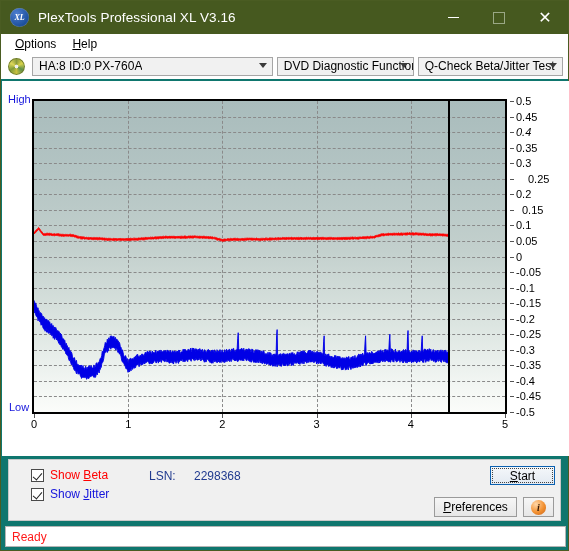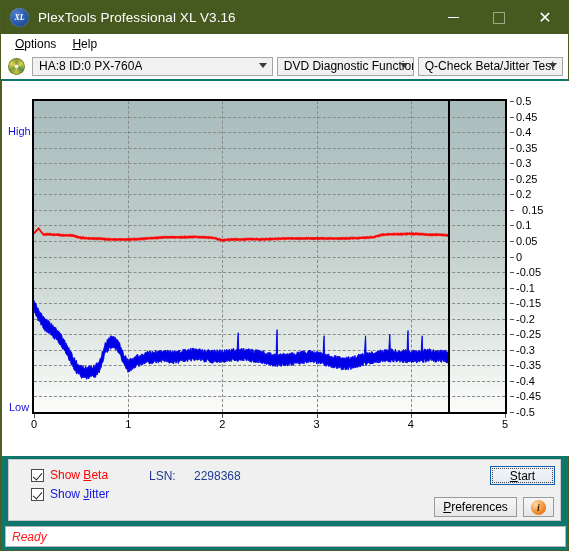--- a/index.html
+++ b/index.html
@@ -105,21 +105,21 @@
 
   .xlabels{
     position:absolute;left:0;top:337px;width:567px;height:18px;font-size:11px;color:#000;
   }
   .xlabels span{position:absolute;transform:translateX(-50%);}
   .xtick{position:absolute;top:333px;width:0;height:4px;border-left:1px solid #555;}
 
   .hl-label{
     position:absolute;font-size:11px;color:#1414dc;font-weight:normal;
   }
-  #high-label{left:6px;top:12px;margin-top:32px;}
+  #high-label{left:6px;top:12px;}
   #low-label{left:7px;top:320px;}
 
   
   .controls{
     position:absolute;left:7px;top:458px;width:553px;height:62px;
     box-sizing:border-box;border:1px solid #c8c8c8;background:#f0f0f0;
   }
   .chk-row{position:absolute;display:flex;align-items:center;gap:6px;}
   #row-beta{left:22px;top:8px;}
   #row-jitter{left:22px;top:27px;}
@@ -159,21 +159,21 @@
     display:flex;align-items:center;justify-content:center;
     font-family:"Liberation Serif",serif;
   }
 
   
   .statusbar{
     position:absolute;left:4px;top:525px;width:561px;height:21px;
     box-sizing:border-box;border:1px solid #b4b4b4;background:#ffffff;
     display:flex;align-items:center;
   }
-  #status-text{font-size:12px;color:#ff1a1a;padding-left:6px;font-style:italic;}
+  #status-text{font-size:12px;color:#ff1a1a;padding-left:6px;}
 </style>
 </head>
 <body>
 
 <div class="window">
 
   <div class="titlebar">
     <div class="app-icon">XL</div>
     <div class="app-title">PlexTools Professional XL V3.16</div>
     <div class="winbtns">
@@ -247,27 +247,27 @@
           <path d="M0.00 199.56 L0.51 202.63 L1.01 202.66 L1.52 201.80 L2.02 203.03 L2.53 205.21 L3.03 206.38 L3.54 207.91 L4.04 206.83 L4.55 210.40 L5.05 209.62 L5.56 211.51 L6.07 213.10 L6.57 211.48 L7.08 212.93 L7.58 212.53 L8.09 214.48 L8.59 215.88 L9.10 215.10 L9.60 215.67 L10.11 218.11 L10.61 216.68 L11.12 219.23 L11.63 218.23 L12.13 218.80 L12.64 218.35 L13.14 218.57 L13.65 219.46 L14.15 221.02 L14.66 219.45 L15.16 221.34 L15.67 220.84 L16.17 222.49 L16.68 224.57 L17.19 224.35 L17.69 222.48 L18.20 225.91 L18.70 224.61 L19.21 224.44 L19.71 227.20 L20.22 227.32 L20.72 225.96 L21.23 227.63 L21.73 226.49 L22.24 228.06 L22.75 229.22 L23.25 230.20 L23.76 229.46 L24.26 231.10 L24.77 230.28 L25.27 230.72 L25.78 234.47 L26.28 231.99 L26.79 233.81 L27.30 233.27 L27.80 234.87 L28.31 237.69 L28.81 237.43 L29.32 237.72 L29.82 238.08 L30.33 240.05 L30.83 239.43 L31.34 242.93 L31.84 243.23 L32.35 242.31 L32.86 244.84 L33.36 244.75 L33.87 247.35 L34.37 248.01 L34.88 246.35 L35.38 249.39 L35.89 249.74 L36.39 249.74 L36.90 251.21 L37.40 251.12 L37.91 252.45 L38.42 255.26 L38.92 256.81 L39.43 257.15 L39.93 258.68 L40.44 256.56 L40.94 258.83 L41.45 260.88 L41.95 260.78 L42.46 259.34 L42.96 263.31 L43.47 263.25 L43.98 264.11 L44.48 263.63 L44.99 264.39 L45.49 265.16 L46.00 264.03 L46.50 266.23 L47.01 264.00 L47.51 264.42 L48.02 267.35 L48.52 265.81 L49.03 264.41 L49.54 268.24 L50.04 266.81 L50.55 268.38 L51.05 267.81 L51.56 265.22 L52.06 265.88 L52.57 268.27 L53.07 267.71 L53.58 266.27 L54.08 265.77 L54.59 266.09 L55.10 264.44 L55.60 266.57 L56.11 265.42 L56.61 267.18 L57.12 264.47 L57.62 267.00 L58.13 267.02 L58.63 266.93 L59.14 266.74 L59.64 264.17 L60.15 264.18 L60.66 266.53 L61.16 265.74 L61.67 264.67 L62.17 262.00 L62.68 261.80 L63.18 264.03 L63.69 262.97 L64.19 261.39 L64.70 261.88 L65.20 260.71 L65.71 259.12 L66.22 257.54 L66.72 256.98 L67.23 256.39 L67.73 254.48 L68.24 250.29 L68.74 250.86 L69.25 250.15 L69.75 247.87 L70.26 246.40 L70.76 244.36 L71.27 241.38 L71.78 242.00 L72.28 243.08 L72.79 241.98 L73.29 238.17 L73.80 240.16 L74.30 238.64 L74.81 236.72 L75.31 238.31 L75.82 238.07 L76.32 235.05 L76.83 235.46 L77.34 234.75 L77.84 235.45 L78.35 236.81 L78.85 235.51 L79.36 236.37 L79.86 235.26 L80.37 237.48 L80.87 237.33 L81.38 236.34 L81.89 239.40 L82.39 238.12 L82.90 238.26 L83.40 239.00 L83.91 239.46 L84.41 240.06 L84.92 242.33 L85.42 241.45 L85.93 243.16 L86.43 246.92 L86.94 246.14 L87.45 248.31 L87.95 250.59 L88.46 248.75 L88.96 251.12 L89.47 253.30 L89.97 255.42 L90.48 255.83 L90.98 255.26 L91.49 254.58 L91.99 255.75 L92.50 257.60 L93.01 258.69 L93.51 257.58 L94.02 261.35 L94.52 261.62 L95.03 258.18 L95.53 258.68 L96.04 257.39 L96.54 257.31 L97.05 258.21 L97.55 259.11 L98.06 257.37 L98.57 257.95 L99.07 258.08 L99.58 258.26 L100.08 256.15 L100.59 256.40 L101.09 255.58 L101.60 255.12 L102.10 257.25 L102.61 253.95 L103.11 253.72 L103.62 253.14 L104.13 255.75 L104.63 255.14 L105.14 255.53 L105.64 255.15 L106.15 254.23 L106.65 254.57 L107.16 255.24 L107.66 253.10 L108.17 253.25 L108.67 253.30 L109.18 253.58 L109.69 254.43 L110.19 254.21 L110.70 252.90 L111.20 251.60 L111.71 251.01 L112.21 251.71 L112.72 252.45 L113.22 250.21 L113.73 250.19 L114.23 250.65 L114.74 252.28 L115.25 251.79 L115.75 249.92 L116.26 250.96 L116.76 250.73 L117.27 253.06 L117.77 252.56 L118.28 249.95 L118.78 251.37 L119.29 251.74 L119.79 251.22 L120.30 252.00 L120.81 251.71 L121.31 250.26 L121.82 249.23 L122.32 252.35 L122.83 251.92 L123.33 250.03 L123.84 250.39 L124.34 250.20 L124.85 251.32 L125.35 249.37 L125.86 250.51 L126.37 250.42 L126.87 249.20 L127.38 249.50 L127.88 250.89 L128.39 250.89 L128.89 250.34 L129.40 250.52 L129.90 249.53 L130.41 251.15 L130.92 249.63 L131.42 250.59 L131.93 249.33 L132.43 251.94 L132.94 250.80 L133.44 248.93 L133.95 249.55 L134.45 250.63 L134.96 249.73 L135.46 251.34 L135.97 251.04 L136.48 249.40 L136.98 250.89 L137.49 251.76 L137.99 251.41 L138.50 249.63 L139.00 250.17 L139.51 252.04 L140.01 250.49 L140.52 249.84 L141.02 252.28 L141.53 250.71 L142.04 250.33 L142.54 251.72 L143.05 249.90 L143.55 250.53 L144.06 249.85 L144.56 249.36 L145.07 251.89 L145.57 249.16 L146.08 252.14 L146.58 252.22 L147.09 251.12 L147.60 250.85 L148.10 251.02 L148.61 250.39 L149.11 248.25 L149.62 250.33 L150.12 248.11 L150.63 251.27 L151.13 248.18 L151.64 249.79 L152.14 249.81 L152.65 249.94 L153.16 249.77 L153.66 249.22 L154.17 248.09 L154.67 248.54 L155.18 250.00 L155.68 249.48 L156.19 247.94 L156.69 247.09 L157.20 250.44 L157.70 250.14 L158.21 246.93 L158.72 248.93 L159.22 248.18 L159.73 247.02 L160.23 250.35 L160.74 248.23 L161.24 247.63 L161.75 250.49 L162.25 247.85 L162.76 248.31 L163.26 250.25 L163.77 248.92 L164.28 247.99 L164.78 250.07 L165.29 249.20 L165.79 247.54 L166.30 248.61 L166.80 250.66 L167.31 249.05 L167.81 249.86 L168.32 248.15 L168.82 251.14 L169.33 250.59 L169.84 251.16 L170.34 248.84 L170.85 248.79 L171.35 251.29 L171.86 250.31 L172.36 250.69 L172.87 251.45 L173.37 248.88 L173.88 250.12 L174.38 248.33 L174.89 249.83 L175.40 249.61 L175.90 249.76 L176.41 250.58 L176.91 250.90 L177.42 249.17 L177.92 251.06 L178.43 249.15 L178.93 249.01 L179.44 252.10 L179.94 249.62 L180.45 248.76 L180.96 252.18 L181.46 250.14 L181.97 250.54 L182.47 252.27 L182.98 248.67 L183.48 249.46 L183.99 251.44 L184.49 250.19 L185.00 250.91 L185.51 249.20 L186.01 248.55 L186.52 250.47 L187.02 251.57 L187.53 250.42 L188.03 248.93 L188.54 250.13 L189.04 251.42 L189.55 251.57 L190.05 251.03 L190.56 248.70 L191.07 250.62 L191.57 251.60 L192.08 249.26 L192.58 248.16 L193.09 250.58 L193.59 249.56 L194.10 250.71 L194.60 248.81 L195.11 248.62 L195.61 248.25 L196.12 250.77 L196.63 250.87 L197.13 250.03 L197.64 247.99 L198.14 248.04 L198.65 250.30 L199.15 247.48 L199.66 247.40 L200.16 250.28 L200.67 249.78 L201.17 250.89 L201.68 249.61 L202.19 248.60 L202.69 250.13 L203.20 247.19 L203.70 237.69 L204.21 231.69 L204.71 247.60 L205.22 248.45 L205.72 249.76 L206.23 248.02 L206.73 248.50 L207.24 247.81 L207.75 247.10 L208.25 248.21 L208.76 249.00 L209.26 248.63 L209.77 247.19 L210.27 249.58 L210.78 250.20 L211.28 249.70 L211.79 248.49 L212.29 247.93 L212.80 249.33 L213.31 249.03 L213.81 248.33 L214.32 251.05 L214.82 247.48 L215.33 248.93 L215.83 248.09 L216.34 249.09 L216.84 250.80 L217.35 250.57 L217.85 247.91 L218.36 248.51 L218.87 248.39 L219.37 251.22 L219.88 251.70 L220.38 251.58 L220.89 249.74 L221.39 251.15 L221.90 248.49 L222.40 249.91 L222.91 248.79 L223.41 251.25 L223.92 248.66 L224.43 251.58 L224.93 249.20 L225.44 249.96 L225.94 249.65 L226.45 250.31 L226.95 252.39 L227.46 250.51 L227.96 249.74 L228.47 252.81 L228.97 250.85 L229.48 249.78 L229.99 250.34 L230.49 253.62 L231.00 252.67 L231.50 252.74 L232.01 253.57 L232.51 252.61 L233.02 253.41 L233.52 252.53 L234.03 251.20 L234.54 252.68 L235.04 254.11 L235.55 251.41 L236.05 254.72 L236.56 251.67 L237.06 252.45 L237.57 255.18 L238.07 254.93 L238.58 253.68 L239.08 255.54 L239.59 252.96 L240.10 253.60 L240.60 252.85 L241.11 253.42 L241.61 253.17 L242.12 252.94 L242.62 234.58 L243.13 228.58 L243.63 255.20 L244.14 254.40 L244.64 253.67 L245.15 253.92 L245.66 253.07 L246.16 253.28 L246.67 252.57 L247.17 254.38 L247.68 253.95 L248.18 253.04 L248.69 252.86 L249.19 253.52 L249.70 252.28 L250.20 252.65 L250.71 254.23 L251.22 253.47 L251.72 253.19 L252.23 253.22 L252.73 252.97 L253.24 254.19 L253.74 252.45 L254.25 254.55 L254.75 253.32 L255.26 252.53 L255.76 252.25 L256.27 253.27 L256.78 253.03 L257.28 251.62 L257.79 252.78 L258.29 252.02 L258.80 251.43 L259.30 254.25 L259.81 253.01 L260.31 252.47 L260.82 253.92 L261.32 253.90 L261.83 254.03 L262.34 254.29 L262.84 252.41 L263.35 250.77 L263.85 252.75 L264.36 253.63 L264.86 250.80 L265.37 251.86 L265.87 253.65 L266.38 250.60 L266.88 252.80 L267.39 250.15 L267.90 251.98 L268.40 249.76 L268.91 250.33 L269.41 250.19 L269.92 250.47 L270.42 249.92 L270.93 251.95 L271.43 251.39 L271.94 251.86 L272.44 252.44 L272.95 252.35 L273.46 251.65 L273.96 250.18 L274.47 249.82 L274.97 249.62 L275.48 249.10 L275.98 252.41 L276.49 249.27 L276.99 250.52 L277.50 251.89 L278.00 249.82 L278.51 250.51 L279.02 252.12 L279.52 252.16 L280.03 250.47 L280.53 252.98 L281.04 251.93 L281.54 251.46 L282.05 252.84 L282.55 251.37 L283.06 250.27 L283.56 253.29 L284.07 250.88 L284.58 252.98 L285.08 251.41 L285.59 253.25 L286.09 250.77 L286.60 253.30 L287.10 251.53 L287.61 252.50 L288.11 252.52 L288.62 253.45 L289.13 251.57 L289.63 240.81 L290.14 234.81 L290.64 254.97 L291.15 254.55 L291.65 252.84 L292.16 253.53 L292.66 255.58 L293.17 253.76 L293.67 253.26 L294.18 256.13 L294.69 252.82 L295.19 256.01 L295.70 254.97 L296.20 255.09 L296.71 256.74 L297.21 255.83 L297.72 255.14 L298.22 256.02 L298.73 256.36 L299.23 256.71 L299.74 256.35 L300.25 255.81 L300.75 254.37 L301.26 257.43 L301.76 254.48 L302.27 255.56 L302.77 256.21 L303.28 258.16 L303.78 254.99 L304.29 258.00 L304.79 255.37 L305.30 257.34 L305.81 255.42 L306.31 256.39 L306.82 257.56 L307.32 257.64 L307.83 256.83 L308.33 256.57 L308.84 257.59 L309.34 257.58 L309.85 256.66 L310.35 256.86 L310.86 257.45 L311.37 257.32 L311.87 258.83 L312.38 255.83 L312.88 256.77 L313.39 256.91 L313.89 256.87 L314.40 255.80 L314.90 255.42 L315.41 258.92 L315.91 258.11 L316.42 258.41 L316.93 256.19 L317.43 256.40 L317.94 255.88 L318.44 257.28 L318.95 255.09 L319.45 256.65 L319.96 257.23 L320.46 256.55 L320.97 254.38 L321.47 257.44 L321.98 256.93 L322.49 257.02 L322.99 256.28 L323.50 254.75 L324.00 255.17 L324.51 253.27 L325.01 252.97 L325.52 255.06 L326.02 253.35 L326.53 253.34 L327.03 255.23 L327.54 253.33 L328.05 254.40 L328.55 252.09 L329.06 254.53 L329.56 254.07 L330.07 253.67 L330.57 251.29 L331.08 240.81 L331.58 234.81 L332.09 251.14 L332.59 252.03 L333.10 252.55 L333.61 251.54 L334.11 252.60 L334.62 253.21 L335.12 251.33 L335.63 251.82 L336.13 252.31 L336.64 252.31 L337.14 252.58 L337.65 250.39 L338.16 251.01 L338.66 252.24 L339.17 252.28 L339.67 252.91 L340.18 252.07 L340.68 252.77 L341.19 251.66 L341.69 252.15 L342.20 251.11 L342.70 250.88 L343.21 251.54 L343.72 249.97 L344.22 249.91 L344.73 250.17 L345.23 252.29 L345.74 249.71 L346.24 249.91 L346.75 248.71 L347.25 249.74 L347.76 251.68 L348.26 250.50 L348.77 249.38 L349.28 251.30 L349.78 251.49 L350.29 250.70 L350.79 248.53 L351.30 250.54 L351.80 248.21 L352.31 249.65 L352.81 249.59 L353.32 248.75 L353.82 249.60 L354.33 250.90 L354.84 249.11 L355.34 239.25 L355.85 233.25 L356.35 250.54 L356.86 251.34 L357.36 247.64 L357.87 250.57 L358.37 248.23 L358.88 249.41 L359.38 251.12 L359.89 250.36 L360.40 251.39 L360.90 251.36 L361.41 247.99 L361.91 250.41 L362.42 250.65 L362.92 251.18 L363.43 251.41 L363.93 250.48 L364.44 250.33 L364.94 250.75 L365.45 249.60 L365.96 250.76 L366.46 251.80 L366.97 250.44 L367.47 250.36 L367.98 250.26 L368.48 251.23 L368.99 249.31 L369.49 248.55 L370.00 249.44 L370.50 251.49 L371.01 249.42 L371.52 248.51 L372.02 248.72 L372.53 250.16 L373.03 251.63 L373.54 235.52 L374.04 229.52 L374.55 249.48 L375.05 249.48 L375.56 250.45 L376.06 251.38 L376.57 252.28 L377.08 250.73 L377.58 250.02 L378.09 250.78 L378.59 252.01 L379.10 248.83 L379.60 252.12 L380.11 249.83 L380.61 249.69 L381.12 251.72 L381.62 249.54 L382.13 249.70 L382.64 249.78 L383.14 251.10 L383.65 251.10 L384.15 250.55 L384.66 250.08 L385.16 249.13 L385.67 251.14 L386.17 251.20 L386.68 250.25 L387.18 250.36 L387.69 240.81 L388.20 234.81 L388.70 249.56 L389.21 250.61 L389.71 250.78 L390.22 248.04 L390.72 248.02 L391.23 248.52 L391.73 248.19 L392.24 250.12 L392.75 249.35 L393.25 248.96 L393.76 248.17 L394.26 250.28 L394.77 249.33 L395.27 247.62 L395.78 249.80 L396.28 250.21 L396.79 248.19 L397.29 251.36 L397.80 251.32 L398.31 250.62 L398.81 250.00 L399.32 248.54 L399.82 250.03 L400.33 251.56 L400.83 250.89 L401.34 249.50 L401.84 250.24 L402.35 250.25 L402.85 249.54 L403.36 250.67 L403.87 248.99 L404.37 251.43 L404.88 251.13 L405.38 250.30 L405.89 249.51 L406.39 249.02 L406.90 250.31 L407.40 250.58 L407.91 248.89 L408.41 249.43 L408.92 250.78 L409.43 251.22 L409.93 249.81 L410.44 249.18 L410.94 251.33 L411.45 249.39 L411.95 249.01 L412.46 252.29 L412.96 251.57 L413.47 250.76 L413.97 251.96 L414.48 252.13 L414.48 261.98 L413.97 262.27 L413.47 261.66 L412.96 261.84 L412.46 261.77 L411.95 261.09 L411.45 261.03 L410.94 258.79 L410.44 259.56 L409.93 261.06 L409.43 259.09 L408.92 259.42 L408.41 258.76 L407.91 259.02 L407.40 261.40 L406.90 261.07 L406.39 259.85 L405.89 259.93 L405.38 258.33 L404.88 258.55 L404.37 260.51 L403.87 259.61 L403.36 258.56 L402.85 259.79 L402.35 261.15 L401.84 259.96 L401.34 261.42 L400.83 260.23 L400.33 258.20 L399.82 260.46 L399.32 260.15 L398.81 259.15 L398.31 259.02 L397.80 258.03 L397.29 259.66 L396.79 258.48 L396.28 257.80 L395.78 257.84 L395.27 258.97 L394.77 260.46 L394.26 259.23 L393.76 258.63 L393.25 260.24 L392.75 260.02 L392.24 259.50 L391.73 261.38 L391.23 258.41 L390.72 257.89 L390.22 258.77 L389.71 261.62 L389.21 258.49 L388.70 261.34 L388.20 258.61 L387.69 259.28 L387.18 259.93 L386.68 259.23 L386.17 259.35 L385.67 261.13 L385.16 258.25 L384.66 260.21 L384.15 260.05 L383.65 260.90 L383.14 260.70 L382.64 262.09 L382.13 259.22 L381.62 260.37 L381.12 260.64 L380.61 260.11 L380.11 259.67 L379.60 261.26 L379.10 260.01 L378.59 261.06 L378.09 259.41 L377.58 262.11 L377.08 259.05 L376.57 260.09 L376.06 260.76 L375.56 260.71 L375.05 260.11 L374.55 260.94 L374.04 259.87 L373.54 260.88 L373.03 262.10 L372.53 260.94 L372.02 260.38 L371.52 261.58 L371.01 260.21 L370.50 258.92 L370.00 260.46 L369.49 261.87 L368.99 261.13 L368.48 261.45 L367.98 258.54 L367.47 260.19 L366.97 259.12 L366.46 259.41 L365.96 261.35 L365.45 258.04 L364.94 259.56 L364.44 258.56 L363.93 259.75 L363.43 260.36 L362.92 260.58 L362.42 261.15 L361.91 258.89 L361.41 259.56 L360.90 257.81 L360.40 257.72 L359.89 261.18 L359.38 259.47 L358.88 260.67 L358.37 257.89 L357.87 258.92 L357.36 257.90 L356.86 260.80 L356.35 261.29 L355.85 260.63 L355.34 259.90 L354.84 261.14 L354.33 259.06 L353.82 260.34 L353.32 259.01 L352.81 258.93 L352.31 259.67 L351.80 258.55 L351.30 260.68 L350.79 260.75 L350.29 259.33 L349.78 260.23 L349.28 259.34 L348.77 260.89 L348.26 259.51 L347.76 259.52 L347.25 259.19 L346.75 260.55 L346.24 260.55 L345.74 262.00 L345.23 260.81 L344.73 260.36 L344.22 262.09 L343.72 261.37 L343.21 261.29 L342.70 260.49 L342.20 261.64 L341.69 260.70 L341.19 261.39 L340.68 260.51 L340.18 261.60 L339.67 260.00 L339.17 262.52 L338.66 261.67 L338.16 262.97 L337.65 262.02 L337.14 262.92 L336.64 261.50 L336.13 263.15 L335.63 262.77 L335.12 260.59 L334.62 261.48 L334.11 261.55 L333.61 260.93 L333.10 262.92 L332.59 263.17 L332.09 264.55 L331.58 262.95 L331.08 261.81 L330.57 261.55 L330.07 261.72 L329.56 262.04 L329.06 264.64 L328.55 264.62 L328.05 264.01 L327.54 264.32 L327.03 263.53 L326.53 265.94 L326.02 263.33 L325.52 264.48 L325.01 266.10 L324.51 264.41 L324.00 265.04 L323.50 266.49 L322.99 265.33 L322.49 266.24 L321.98 266.21 L321.47 265.91 L320.97 266.92 L320.46 264.60 L319.96 267.08 L319.45 264.48 L318.95 267.42 L318.44 266.13 L317.94 266.39 L317.43 266.77 L316.93 268.62 L316.42 267.16 L315.91 266.69 L315.41 265.37 L314.90 265.87 L314.40 268.86 L313.89 266.73 L313.39 266.69 L312.88 268.66 L312.38 266.70 L311.87 268.45 L311.37 269.12 L310.86 266.79 L310.35 266.20 L309.85 267.03 L309.34 268.05 L308.84 268.97 L308.33 267.94 L307.83 268.80 L307.32 268.62 L306.82 265.58 L306.31 265.23 L305.81 267.06 L305.30 266.82 L304.79 266.00 L304.29 265.99 L303.78 267.39 L303.28 265.47 L302.77 267.79 L302.27 265.46 L301.76 265.62 L301.26 266.21 L300.75 266.64 L300.25 266.41 L299.74 267.12 L299.23 265.58 L298.73 264.95 L298.22 266.70 L297.72 265.53 L297.21 266.50 L296.71 265.36 L296.20 264.33 L295.70 265.14 L295.19 264.32 L294.69 265.57 L294.18 262.75 L293.67 264.21 L293.17 263.66 L292.66 262.86 L292.16 265.46 L291.65 264.00 L291.15 262.80 L290.64 264.76 L290.14 263.57 L289.63 262.57 L289.13 262.74 L288.62 261.60 L288.11 261.18 L287.61 260.87 L287.10 262.87 L286.60 262.23 L286.09 262.71 L285.59 261.60 L285.08 260.34 L284.58 262.59 L284.07 262.68 L283.56 261.90 L283.06 260.45 L282.55 262.93 L282.05 260.05 L281.54 260.06 L281.04 260.19 L280.53 261.33 L280.03 261.54 L279.52 261.48 L279.02 259.56 L278.51 260.31 L278.00 261.10 L277.50 259.80 L276.99 261.14 L276.49 259.89 L275.98 261.28 L275.48 259.06 L274.97 259.04 L274.47 261.44 L273.96 259.42 L273.46 261.04 L272.95 262.15 L272.44 261.79 L271.94 260.34 L271.43 260.68 L270.93 259.91 L270.42 261.01 L269.92 263.02 L269.41 260.49 L268.91 260.69 L268.40 262.41 L267.90 262.51 L267.39 261.71 L266.88 260.77 L266.38 262.15 L265.87 263.44 L265.37 261.86 L264.86 262.10 L264.36 262.97 L263.85 261.19 L263.35 261.49 L262.84 260.65 L262.34 262.43 L261.83 260.83 L261.32 262.23 L260.82 262.50 L260.31 261.21 L259.81 261.41 L259.30 264.24 L258.80 264.16 L258.29 261.45 L257.79 264.47 L257.28 264.52 L256.78 261.23 L256.27 262.13 L255.76 263.14 L255.26 263.42 L254.75 262.29 L254.25 264.26 L253.74 264.79 L253.24 264.90 L252.73 263.09 L252.23 261.69 L251.72 264.68 L251.22 263.97 L250.71 264.28 L250.20 264.97 L249.70 263.95 L249.19 264.23 L248.69 262.21 L248.18 262.46 L247.68 265.04 L247.17 265.51 L246.67 263.94 L246.16 265.19 L245.66 263.72 L245.15 263.39 L244.64 263.15 L244.14 264.00 L243.63 263.62 L243.13 265.87 L242.62 263.86 L242.12 263.82 L241.61 263.06 L241.11 265.47 L240.60 262.36 L240.10 264.58 L239.59 265.16 L239.08 262.79 L238.58 265.24 L238.07 263.85 L237.57 263.27 L237.06 264.32 L236.56 264.13 L236.05 264.12 L235.55 262.91 L235.04 263.81 L234.54 262.75 L234.03 262.35 L233.52 262.89 L233.02 262.93 L232.51 263.51 L232.01 262.27 L231.50 261.76 L231.00 262.90 L230.49 262.86 L229.99 262.05 L229.48 261.60 L228.97 260.76 L228.47 262.72 L227.96 261.67 L227.46 262.10 L226.95 259.66 L226.45 261.65 L225.94 261.81 L225.44 258.69 L224.93 259.13 L224.43 261.78 L223.92 260.41 L223.41 260.04 L222.91 261.82 L222.40 259.62 L221.90 261.09 L221.39 261.50 L220.89 261.54 L220.38 259.94 L219.88 261.42 L219.37 260.98 L218.87 259.72 L218.36 258.84 L217.85 259.45 L217.35 261.16 L216.84 261.11 L216.34 258.64 L215.83 260.26 L215.33 260.37 L214.82 257.81 L214.32 259.63 L213.81 258.70 L213.31 257.32 L212.80 259.53 L212.29 259.67 L211.79 258.58 L211.28 257.70 L210.78 257.63 L210.27 256.85 L209.77 259.98 L209.26 257.45 L208.76 258.94 L208.25 259.77 L207.75 258.07 L207.24 259.28 L206.73 259.02 L206.23 259.29 L205.72 258.14 L205.22 258.47 L204.71 259.72 L204.21 260.01 L203.70 260.63 L203.20 260.18 L202.69 258.07 L202.19 259.27 L201.68 260.00 L201.17 258.88 L200.67 259.97 L200.16 259.30 L199.66 258.85 L199.15 257.74 L198.65 258.27 L198.14 257.53 L197.64 259.61 L197.13 260.64 L196.63 259.60 L196.12 257.80 L195.61 260.58 L195.11 260.17 L194.60 259.58 L194.10 259.34 L193.59 257.83 L193.09 260.71 L192.58 260.20 L192.08 259.05 L191.57 260.69 L191.07 261.33 L190.56 261.50 L190.05 260.25 L189.55 261.03 L189.04 261.22 L188.54 258.80 L188.03 260.08 L187.53 258.26 L187.02 261.75 L186.52 259.89 L186.01 260.99 L185.51 261.43 L185.00 258.69 L184.49 260.94 L183.99 258.74 L183.48 261.58 L182.98 260.85 L182.47 261.38 L181.97 260.36 L181.46 258.76 L180.96 261.06 L180.45 260.38 L179.94 258.85 L179.44 260.08 L178.93 262.29 L178.43 259.66 L177.92 262.10 L177.42 262.03 L176.91 261.88 L176.41 260.16 L175.90 261.38 L175.40 260.33 L174.89 260.18 L174.38 259.23 L173.88 258.18 L173.37 258.30 L172.87 258.15 L172.36 260.66 L171.86 261.07 L171.35 260.08 L170.85 259.15 L170.34 261.26 L169.84 259.89 L169.33 259.27 L168.82 258.83 L168.32 258.09 L167.81 257.33 L167.31 259.42 L166.80 260.02 L166.30 258.48 L165.79 257.60 L165.29 258.28 L164.78 259.05 L164.28 257.04 L163.77 259.14 L163.26 259.14 L162.76 257.40 L162.25 258.49 L161.75 257.34 L161.24 259.32 L160.74 259.63 L160.23 258.62 L159.73 259.09 L159.22 258.70 L158.72 257.26 L158.21 258.01 L157.70 257.09 L157.20 260.32 L156.69 259.56 L156.19 258.63 L155.68 258.08 L155.18 258.48 L154.67 258.51 L154.17 258.22 L153.66 260.67 L153.16 257.63 L152.65 259.36 L152.14 257.79 L151.64 260.37 L151.13 260.04 L150.63 260.57 L150.12 260.51 L149.62 259.08 L149.11 260.86 L148.61 258.62 L148.10 258.28 L147.60 259.78 L147.09 258.72 L146.58 259.50 L146.08 258.82 L145.57 260.66 L145.07 258.83 L144.56 262.38 L144.06 262.04 L143.55 259.46 L143.05 259.71 L142.54 259.95 L142.04 262.33 L141.53 259.64 L141.02 260.56 L140.52 259.53 L140.01 261.12 L139.51 263.04 L139.00 259.32 L138.50 262.25 L137.99 260.86 L137.49 259.10 L136.98 262.02 L136.48 259.29 L135.97 261.79 L135.46 262.15 L134.96 262.12 L134.45 259.04 L133.95 260.88 L133.44 259.34 L132.94 261.13 L132.43 258.50 L131.93 258.44 L131.42 260.41 L130.92 259.72 L130.41 260.68 L129.90 260.28 L129.40 259.21 L128.89 259.05 L128.39 259.00 L127.88 258.70 L127.38 261.50 L126.87 259.92 L126.37 258.51 L125.86 260.86 L125.35 259.81 L124.85 259.90 L124.34 262.11 L123.84 258.91 L123.33 260.39 L122.83 260.73 L122.32 262.07 L121.82 261.52 L121.31 260.52 L120.81 259.77 L120.30 259.24 L119.79 261.31 L119.29 261.75 L118.78 260.65 L118.28 262.84 L117.77 261.02 L117.27 262.85 L116.76 262.04 L116.26 262.26 L115.75 262.83 L115.25 262.93 L114.74 261.27 L114.23 261.04 L113.73 260.04 L113.22 260.34 L112.72 261.34 L112.21 261.43 L111.71 261.81 L111.20 261.05 L110.70 263.03 L110.19 261.34 L109.69 262.57 L109.18 260.97 L108.67 263.66 L108.17 261.66 L107.66 264.22 L107.16 262.07 L106.65 261.82 L106.15 263.72 L105.64 262.42 L105.14 265.79 L104.63 263.82 L104.13 262.83 L103.62 263.99 L103.11 263.93 L102.61 263.92 L102.10 264.25 L101.60 266.55 L101.09 266.81 L100.59 265.77 L100.08 267.43 L99.58 266.78 L99.07 266.22 L98.57 268.45 L98.06 266.85 L97.55 266.75 L97.05 269.87 L96.54 268.39 L96.04 269.07 L95.53 270.96 L95.03 268.74 L94.52 270.07 L94.02 271.35 L93.51 269.45 L93.01 268.13 L92.50 267.34 L91.99 267.83 L91.49 266.47 L90.98 264.07 L90.48 264.14 L89.97 262.45 L89.47 262.17 L88.96 261.35 L88.46 260.96 L87.95 260.08 L87.45 257.90 L86.94 255.06 L86.43 253.81 L85.93 251.92 L85.42 253.18 L84.92 251.27 L84.41 251.32 L83.91 251.50 L83.40 249.62 L82.90 247.10 L82.39 247.45 L81.89 249.18 L81.38 247.46 L80.87 246.96 L80.37 247.27 L79.86 246.51 L79.36 246.59 L78.85 246.93 L78.35 245.95 L77.84 246.69 L77.34 245.82 L76.83 248.24 L76.32 245.89 L75.82 246.82 L75.31 245.23 L74.81 247.69 L74.30 250.15 L73.80 248.59 L73.29 251.57 L72.79 249.45 L72.28 250.28 L71.78 251.15 L71.27 251.16 L70.76 252.18 L70.26 253.87 L69.75 257.51 L69.25 259.86 L68.74 261.36 L68.24 260.89 L67.73 263.20 L67.23 266.45 L66.72 266.34 L66.22 268.60 L65.71 268.55 L65.20 272.03 L64.70 271.05 L64.19 270.58 L63.69 271.15 L63.18 273.99 L62.68 271.50 L62.17 273.68 L61.67 275.79 L61.16 276.54 L60.66 274.81 L60.15 276.48 L59.64 276.12 L59.14 274.63 L58.63 274.66 L58.13 274.60 L57.62 275.27 L57.12 275.07 L56.61 275.69 L56.11 275.84 L55.60 275.24 L55.10 277.15 L54.59 277.68 L54.08 277.01 L53.58 277.25 L53.07 276.42 L52.57 278.35 L52.06 276.21 L51.56 276.48 L51.05 275.70 L50.55 276.62 L50.04 276.58 L49.54 276.37 L49.03 276.72 L48.52 276.34 L48.02 275.92 L47.51 277.44 L47.01 275.39 L46.50 275.34 L46.00 273.54 L45.49 272.92 L44.99 272.33 L44.48 272.99 L43.98 273.28 L43.47 270.16 L42.96 269.94 L42.46 272.76 L41.95 271.11 L41.45 268.29 L40.94 269.77 L40.44 269.05 L39.93 268.41 L39.43 266.54 L38.92 266.00 L38.42 262.70 L37.91 262.72 L37.40 263.82 L36.90 262.34 L36.39 259.60 L35.89 259.41 L35.38 259.87 L34.88 258.85 L34.37 256.79 L33.87 253.95 L33.36 254.53 L32.86 253.53 L32.35 253.40 L31.84 252.90 L31.34 249.93 L30.83 249.94 L30.33 249.70 L29.82 248.30 L29.32 247.78 L28.81 248.32 L28.31 246.75 L27.80 246.47 L27.30 245.73 L26.79 242.70 L26.28 244.06 L25.78 243.63 L25.27 242.24 L24.77 242.27 L24.26 240.70 L23.76 239.77 L23.25 237.77 L22.75 238.94 L22.24 237.71 L21.73 236.70 L21.23 235.94 L20.72 238.50 L20.22 236.84 L19.71 235.38 L19.21 237.25 L18.70 233.49 L18.20 234.49 L17.69 234.68 L17.19 233.34 L16.68 233.48 L16.17 232.57 L15.67 230.19 L15.16 232.21 L14.66 232.38 L14.15 228.87 L13.65 231.39 L13.14 228.58 L12.64 231.29 L12.13 227.55 L11.63 229.54 L11.12 230.25 L10.61 228.62 L10.11 228.70 L9.60 227.18 L9.10 227.13 L8.59 224.69 L8.09 224.05 L7.58 222.98 L7.08 224.25 L6.57 221.48 L6.07 221.26 L5.56 220.61 L5.05 218.31 L4.55 217.43 L4.04 219.91 L3.54 215.81 L3.03 216.24 L2.53 215.51 L2.02 214.70 L1.52 212.99 L1.01 211.39 L0.51 211.88 L0.00 208.89 Z" fill="#0000e6" stroke="#0000e6" stroke-width="0.9" vector-effect="non-scaling-stroke"></path>
         </svg>
       <div class="endline" id="endline" style="left: 88%;"></div>
     </div>
 
     <div class="ylabels" id="ylabels">
         <span style="top: 2px;">0.5</span>
         <div class="ytick" style="top: 2px;"></div>
         <span style="top: 17.55px;">0.45</span>
         <div class="ytick" style="top: 17.55px;"></div>
-        <span style="top: 33.1px;">0.4</span>
+        <span style="top: 33.1px; font-style: italic;">0.4</span>
         <div class="ytick" style="top: 33.1px;"></div>
         <span style="top: 48.65px;">0.35</span>
         <div class="ytick" style="top: 48.65px;"></div>
         <span style="top: 64.2px;">0.3</span>
         <div class="ytick" style="top: 64.2px;"></div>
-        <span style="top: 79.75px;">0.25</span>
+        <span style="top: 79.75px; margin-left: 12px;">0.25</span>
         <div class="ytick" style="top: 79.75px;"></div>
         <span style="top: 95.3px;">0.2</span>
         <div class="ytick" style="top: 95.3px;"></div>
         <span style="top: 110.85px; padding-left: 6px;">0.15</span>
         <div class="ytick" style="top: 110.85px;"></div>
         <span style="top: 126.4px;">0.1</span>
         <div class="ytick" style="top: 126.4px;"></div>
         <span style="top: 141.95px;">0.05</span>
         <div class="ytick" style="top: 141.95px;"></div>
         <span style="top: 157.5px;">0</span>

